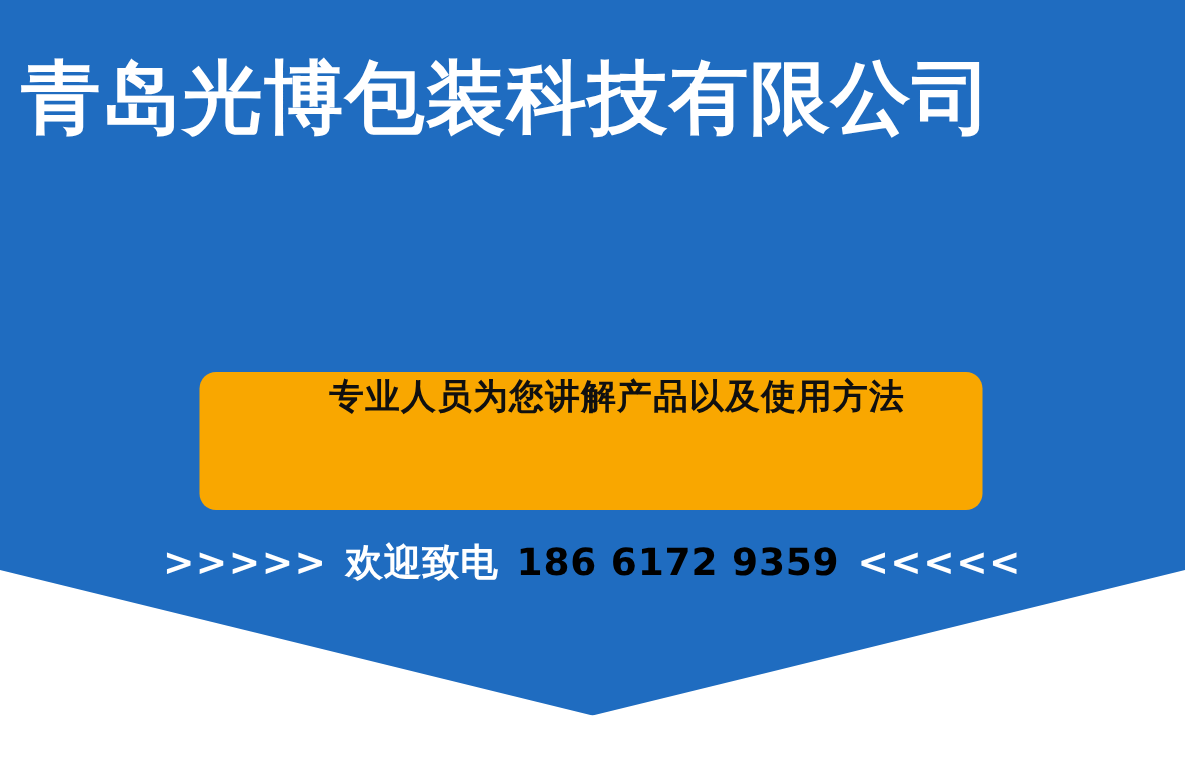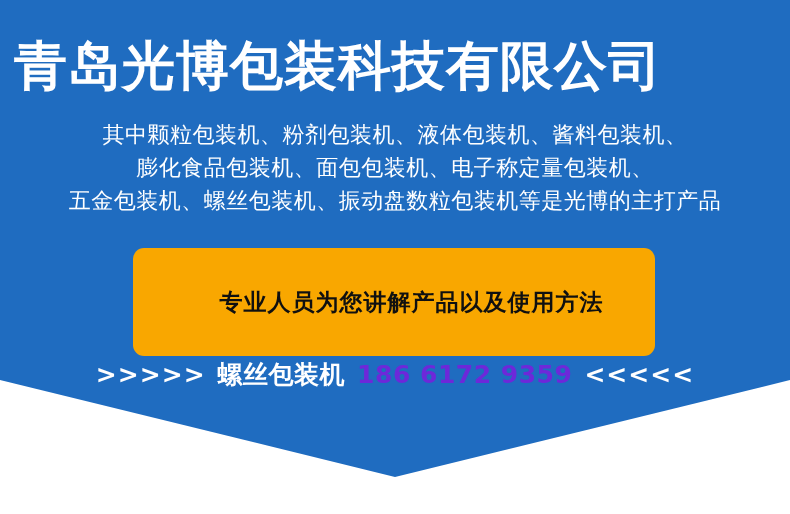--- a/index.html
+++ b/index.html
@@ -67,28 +67,28 @@
     letter-spacing: 0.5px;
     font-family: "DejaVu Sans", "Liberation Sans", sans-serif;
     white-space: nowrap;
   }
   
   .callout-box {
     position: absolute;
     left: 133px;
     top: 248px;
     width: 522px;
-    height: 108px;
+    height: 92px;
     background: #f9a700;
     border-radius: 11px;
     box-sizing: border-box;
     display: flex;
     flex-direction: column;
     align-items: center;
-    justify-content: center;
+    justify-content: space-between;
     padding-left: 35px;
   }
   .callout-line {
     color: #101010;
     font-size: 23px;
     line-height: 34px;
     font-weight: bold;
     letter-spacing: 1px;
     font-family: "DejaVu Sans", "Liberation Sans", sans-serif;
     white-space: nowrap;
@@ -116,50 +116,45 @@
   }
   .contact-text {
     color: #ffffff;
     font-size: 25px;
     font-weight: bold;
     line-height: 30px;
     letter-spacing: 0.5px;
     font-family: "DejaVu Sans", "Liberation Sans", sans-serif;
   }
   .contact-phone {
-    color: #6d28d9;
+    color: #000000;
     font-size: 25px;
     font-weight: bold;
     line-height: 30px;
     letter-spacing: 0.5px;
     font-family: "DejaVu Sans", "Liberation Sans", sans-serif;
   }
 </style>
 </head>
 <body>
 
 <div class="banner">
 
   <div class="banner-bg"></div>
 
   <div class="content">
 
     <div class="company-title">青岛光博包装科技有限公司</div>
 
-    <div class="desc-block">
-      <div class="desc-line">其中颗粒包装机、粉剂包装机、液体包装机、酱料包装机、</div>
-      <div class="desc-line">膨化食品包装机、面包包装机、电子称定量包装机、</div>
-      <div class="desc-line">五金包装机、螺丝包装机、振动盘数粒包装机等是光博的主打产品</div>
-    </div>
 
     <div class="callout-box">
       <div class="callout-line">专业人员为您讲解产品以及使用方法</div>
     </div>
 
     <div class="contact-row">
       <span class="arrow-group">&gt;&gt;&gt;&gt;&gt;</span>
-      <span class="contact-text">螺丝包装机</span>
+      <span class="contact-text">欢迎致电</span>
       <span class="contact-phone">186 6172 9359</span>
       <span class="arrow-group">&lt;&lt;&lt;&lt;&lt;</span>
     </div>
 
   </div>
 </div>
 
 </body></html>

